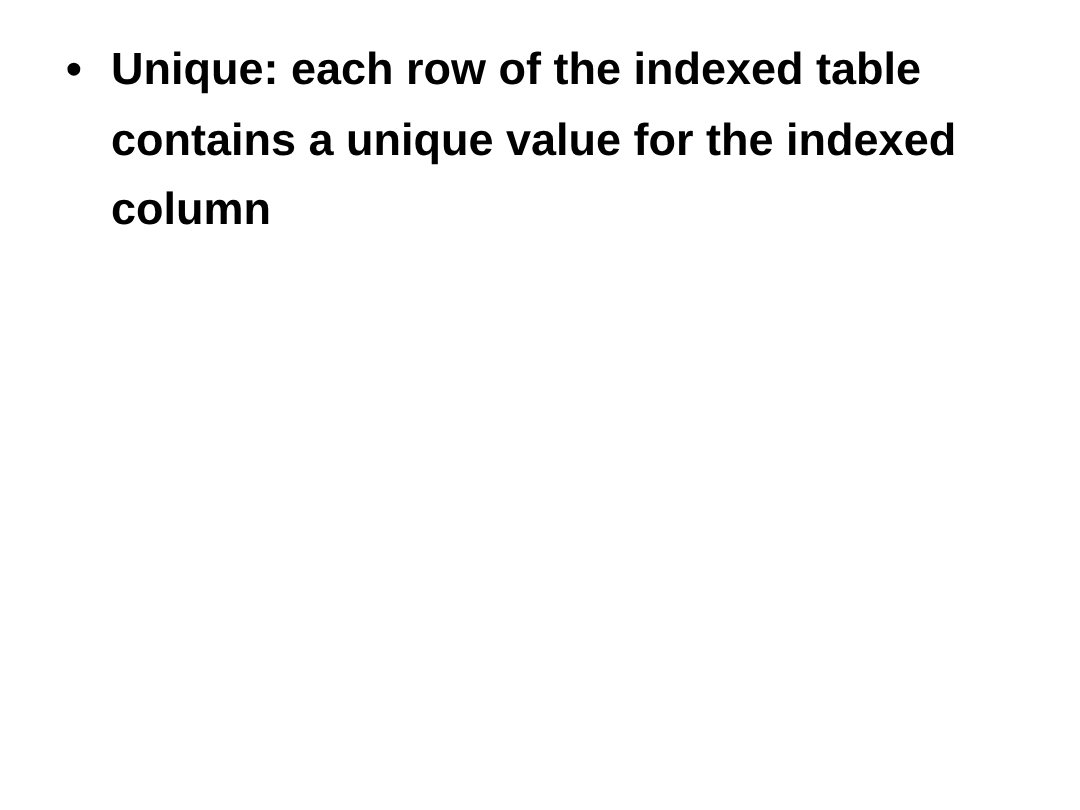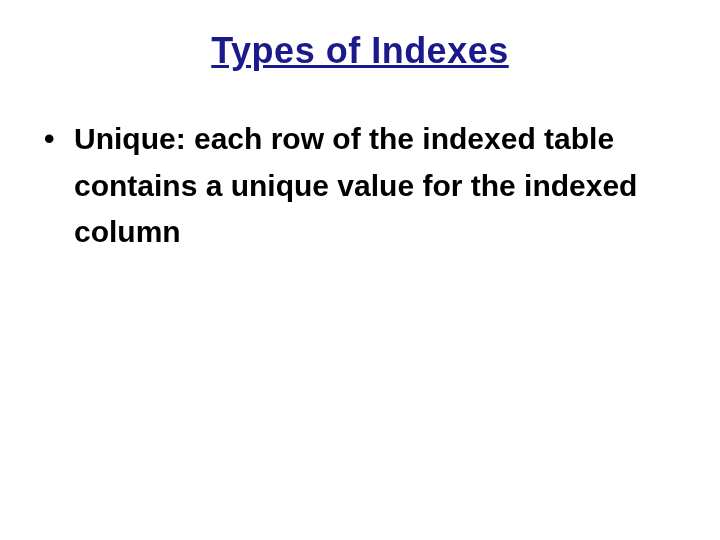--- a/index.html
+++ b/index.html
@@ -46,18 +46,17 @@
     left: 0;
     top: 0;
     font-size: 30px;
     color: #000000;
   }
 </style>
 </head>
 <body>
 
 <div class="slide">
-  <h1 class="title">Types of Indexes</h1>
 
   <ul class="bullets">
     <li>Unique: each row of the indexed table contains a unique value for the indexed column</li>
   </ul>
 </div>
 
 </body></html>

